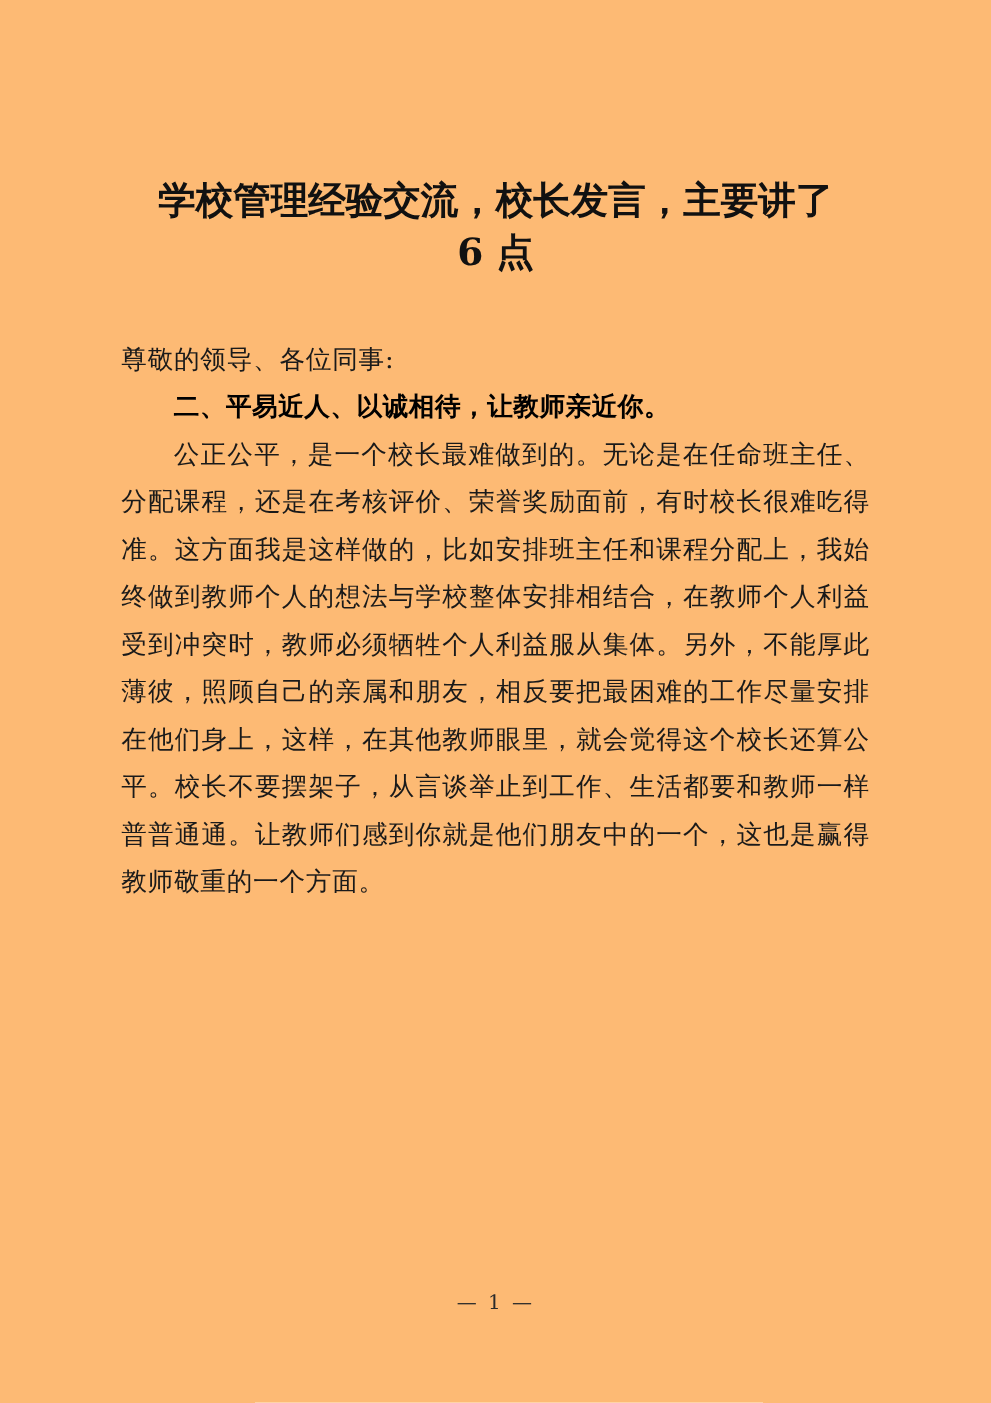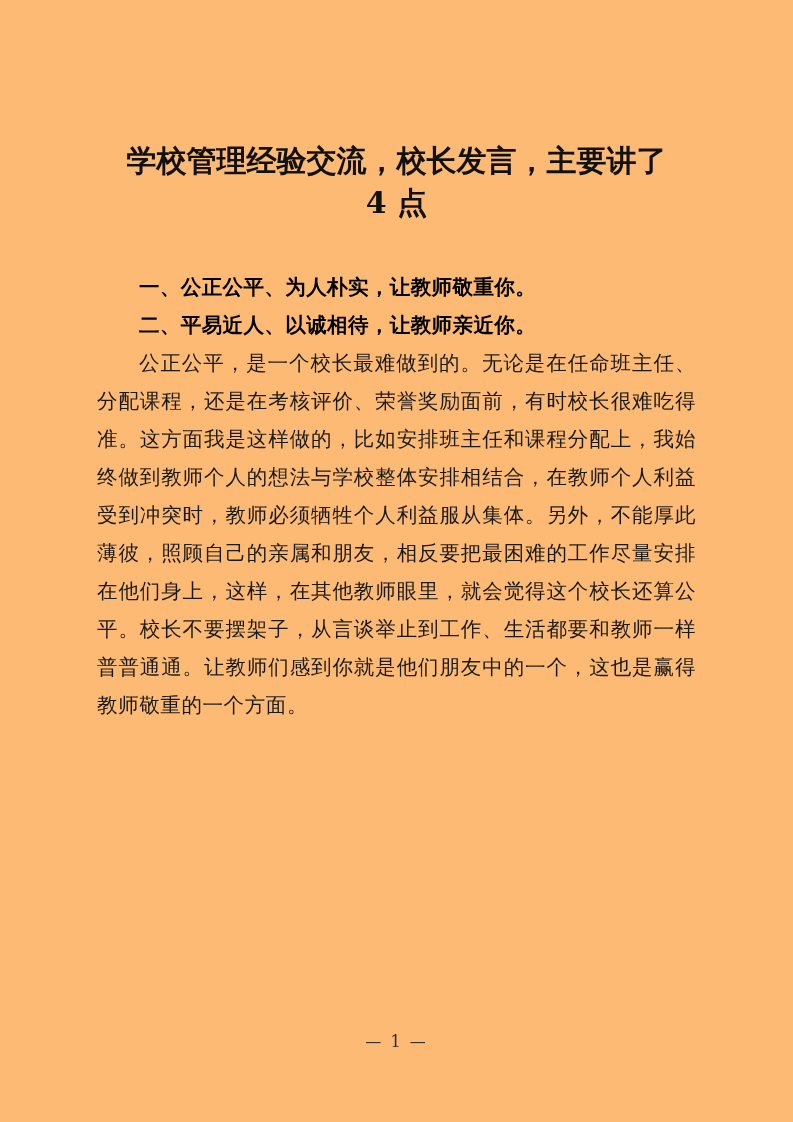--- a/index.html
+++ b/index.html
@@ -85,29 +85,29 @@
 </style>
 </head>
 <body>
 
 <div class="page">
 
   <div class="content">
 
     <h1 class="doc-title">
       <span>学校管理经验交流，校长发言，主要讲了</span><br>
-      <span>4 点</span>
+      <span>6 点</span>
     </h1>
 
     <div class="body-block">
 
+      <p class="para">尊敬的领导、各位同事:</p>
 
 
 
-      <p class="para heading">一、公正公平、为人朴实，让教师敬重你。</p>
 
       <p class="para heading">二、平易近人、以诚相待，让教师亲近你。</p>
 
       <p class="para indent">公正公平，是一个校长最难做到的。无论是在任命班主任、分配课程，还是在考核评价、荣誉奖励面前，有时校长很难吃得准。这方面我是这样做的，比如安排班主任和课程分配上，我始终做到教师个人的想法与学校整体安排相结合，在教师个人利益受到冲突时，教师必须牺牲个人利益服从集体。另外，不能厚此薄彼，照顾自己的亲属和朋友，相反要把最困难的工作尽量安排在他们身上，这样，在其他教师眼里，就会觉得这个校长还算公平。校长不要摆架子，从言谈举止到工作、生活都要和教师一样普普通通。让教师们感到你就是他们朋友中的一个，这也是赢得教师敬重的一个方面。</p>
 
 
     </div>
   </div>
 
   <div class="page-footer">— 1 —</div>

